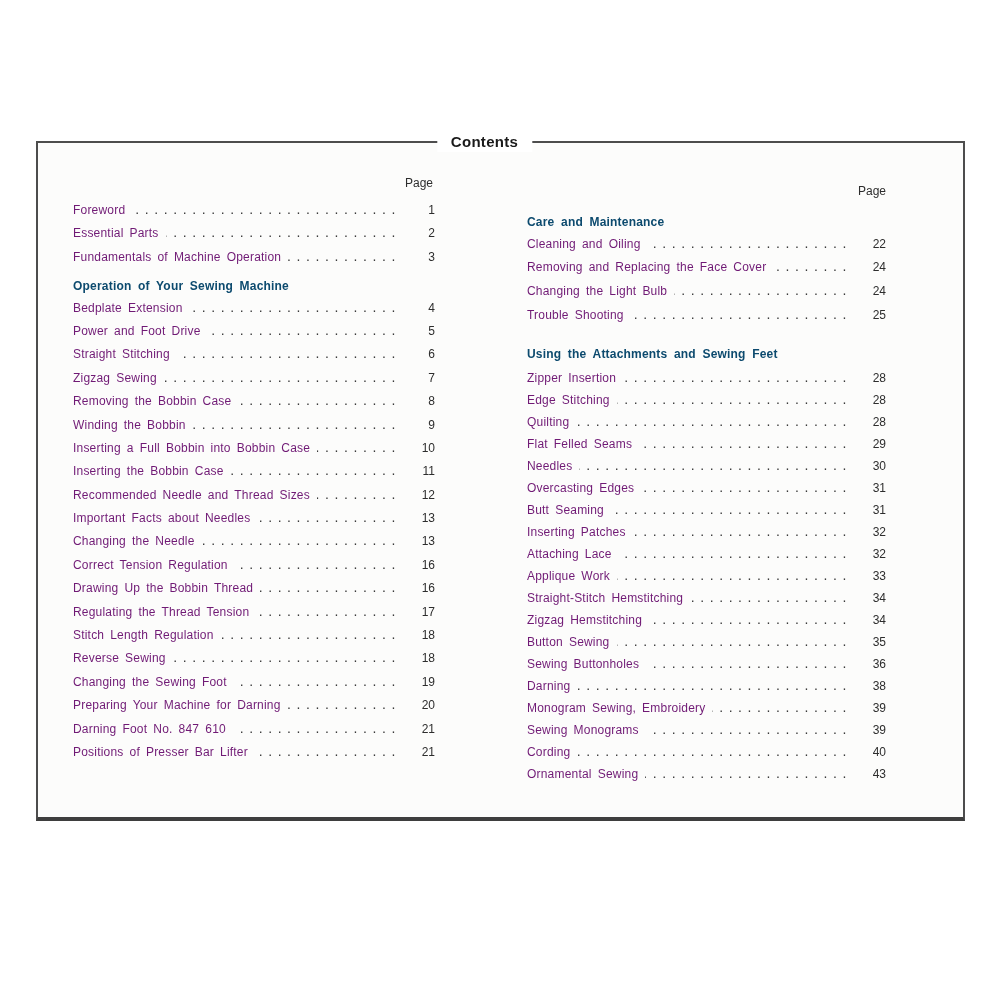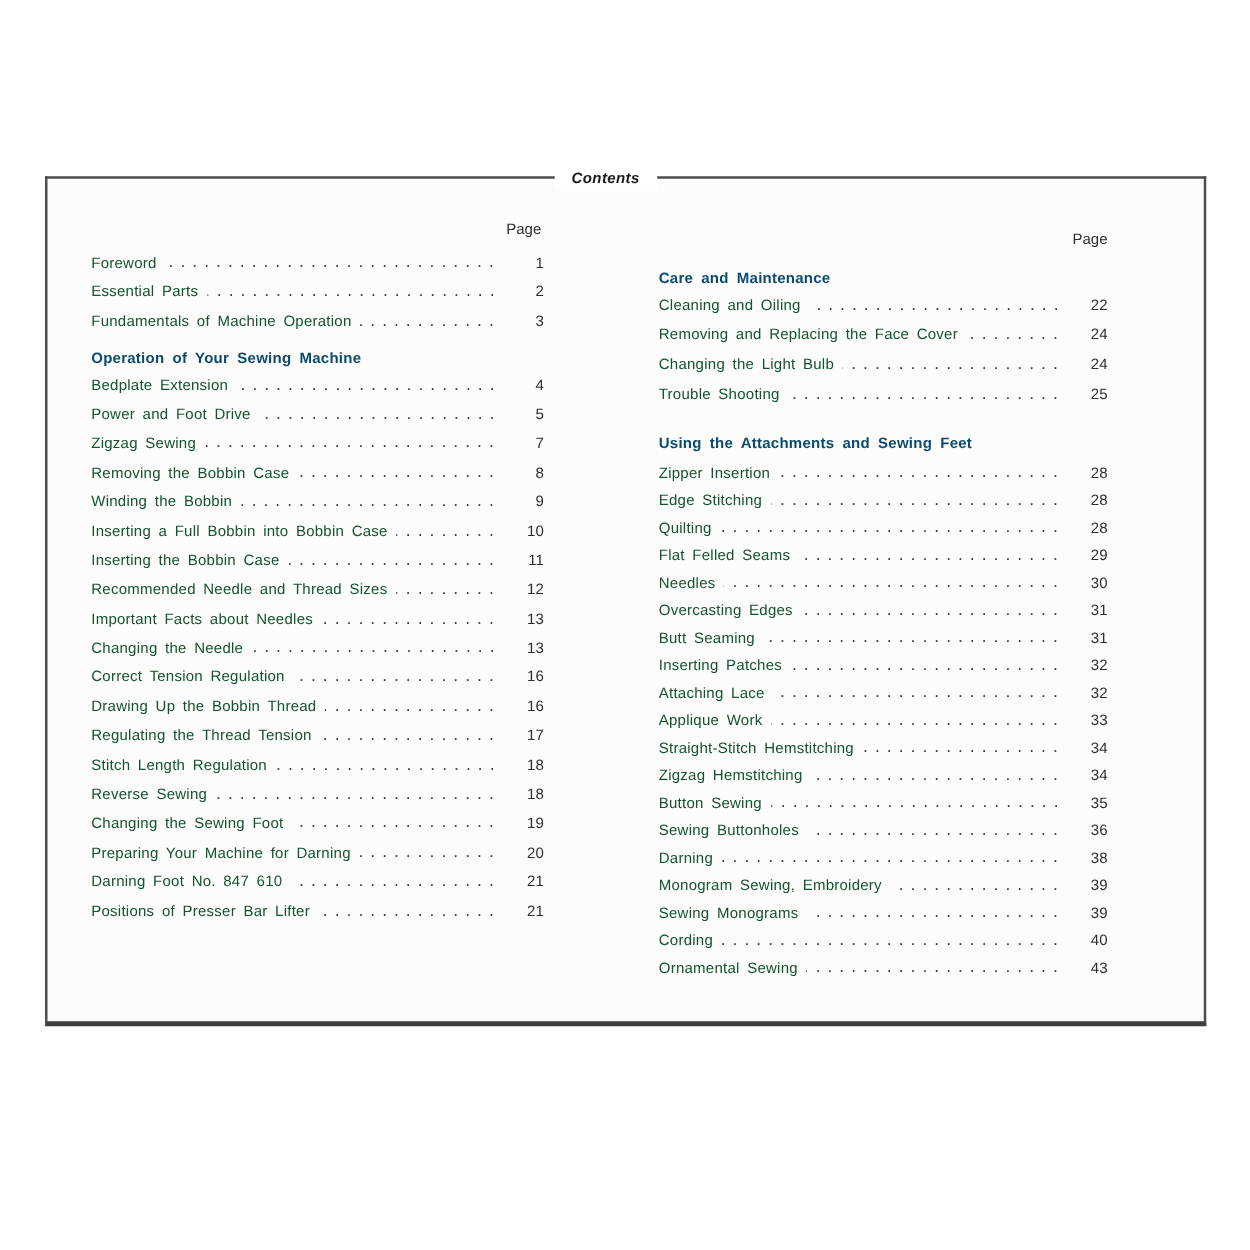--- a/index.html
+++ b/index.html
@@ -27,27 +27,26 @@
     background: #fcfcfb;
   }
 
   .contents-title {
     position: absolute;
     top: -11px;
     left: calc(50% - 16px);
     transform: translateX(-50%);
     background: #ffffff;
     padding: 0 14px;
-    font-size: 12px;
+    font-size: 15px;
     font-weight: bold;
     color: #1a1a1a;
     letter-spacing: 0.3px;
     line-height: 20px;
     white-space: nowrap;
-    font-style: italic;
   }
 
   .col {
     position: absolute;
     font-size: 12px;
   }
   .col-left {
     left: 35px;
     top: 30px;
     width: 362px;
@@ -87,21 +86,21 @@
     white-space: nowrap;
   }
   .col-left .section-1 > .toc-heading { margin-top: 4px; }
   .col-right .section-0 > .toc-heading { margin-top: 10px; height: 23.7px; line-height: 23.7px; }
   .col-right .section-1 > .toc-heading { margin-top: 14px; margin-bottom: 4px; height: 22px; line-height: 22px; }
 
   .toc-title {
     white-space: nowrap;
     word-spacing: 2.5px;
     letter-spacing: 0.2px;
-    color: #14532d;
+    color: #701a75;
   }
 
   .toc-leader {
     flex: 1 1 auto;
     overflow: hidden;
     white-space: nowrap;
     margin: 0 6px 0 7px;
     color: #3a3a3a;
     direction: rtl; 
   }
@@ -148,20 +147,25 @@
           <div class="toc-heading">Operation of Your Sewing Machine</div>
           <div class="toc-row">
             <span class="toc-title">Bedplate Extension</span>
             <span class="toc-leader"></span>
             <span class="toc-page">4</span>
           </div>
           <div class="toc-row">
             <span class="toc-title">Power and Foot Drive</span>
             <span class="toc-leader"></span>
             <span class="toc-page">5</span>
+          </div>
+          <div class="toc-row">
+            <span class="toc-title">Straight Stitching</span>
+            <span class="toc-leader"></span>
+            <span class="toc-page">6</span>
           </div>
           <div class="toc-row">
             <span class="toc-title">Zigzag Sewing</span>
             <span class="toc-leader"></span>
             <span class="toc-page">7</span>
           </div>
           <div class="toc-row">
             <span class="toc-title">Removing the Bobbin Case</span>
             <span class="toc-leader"></span>
             <span class="toc-page">8</span>

